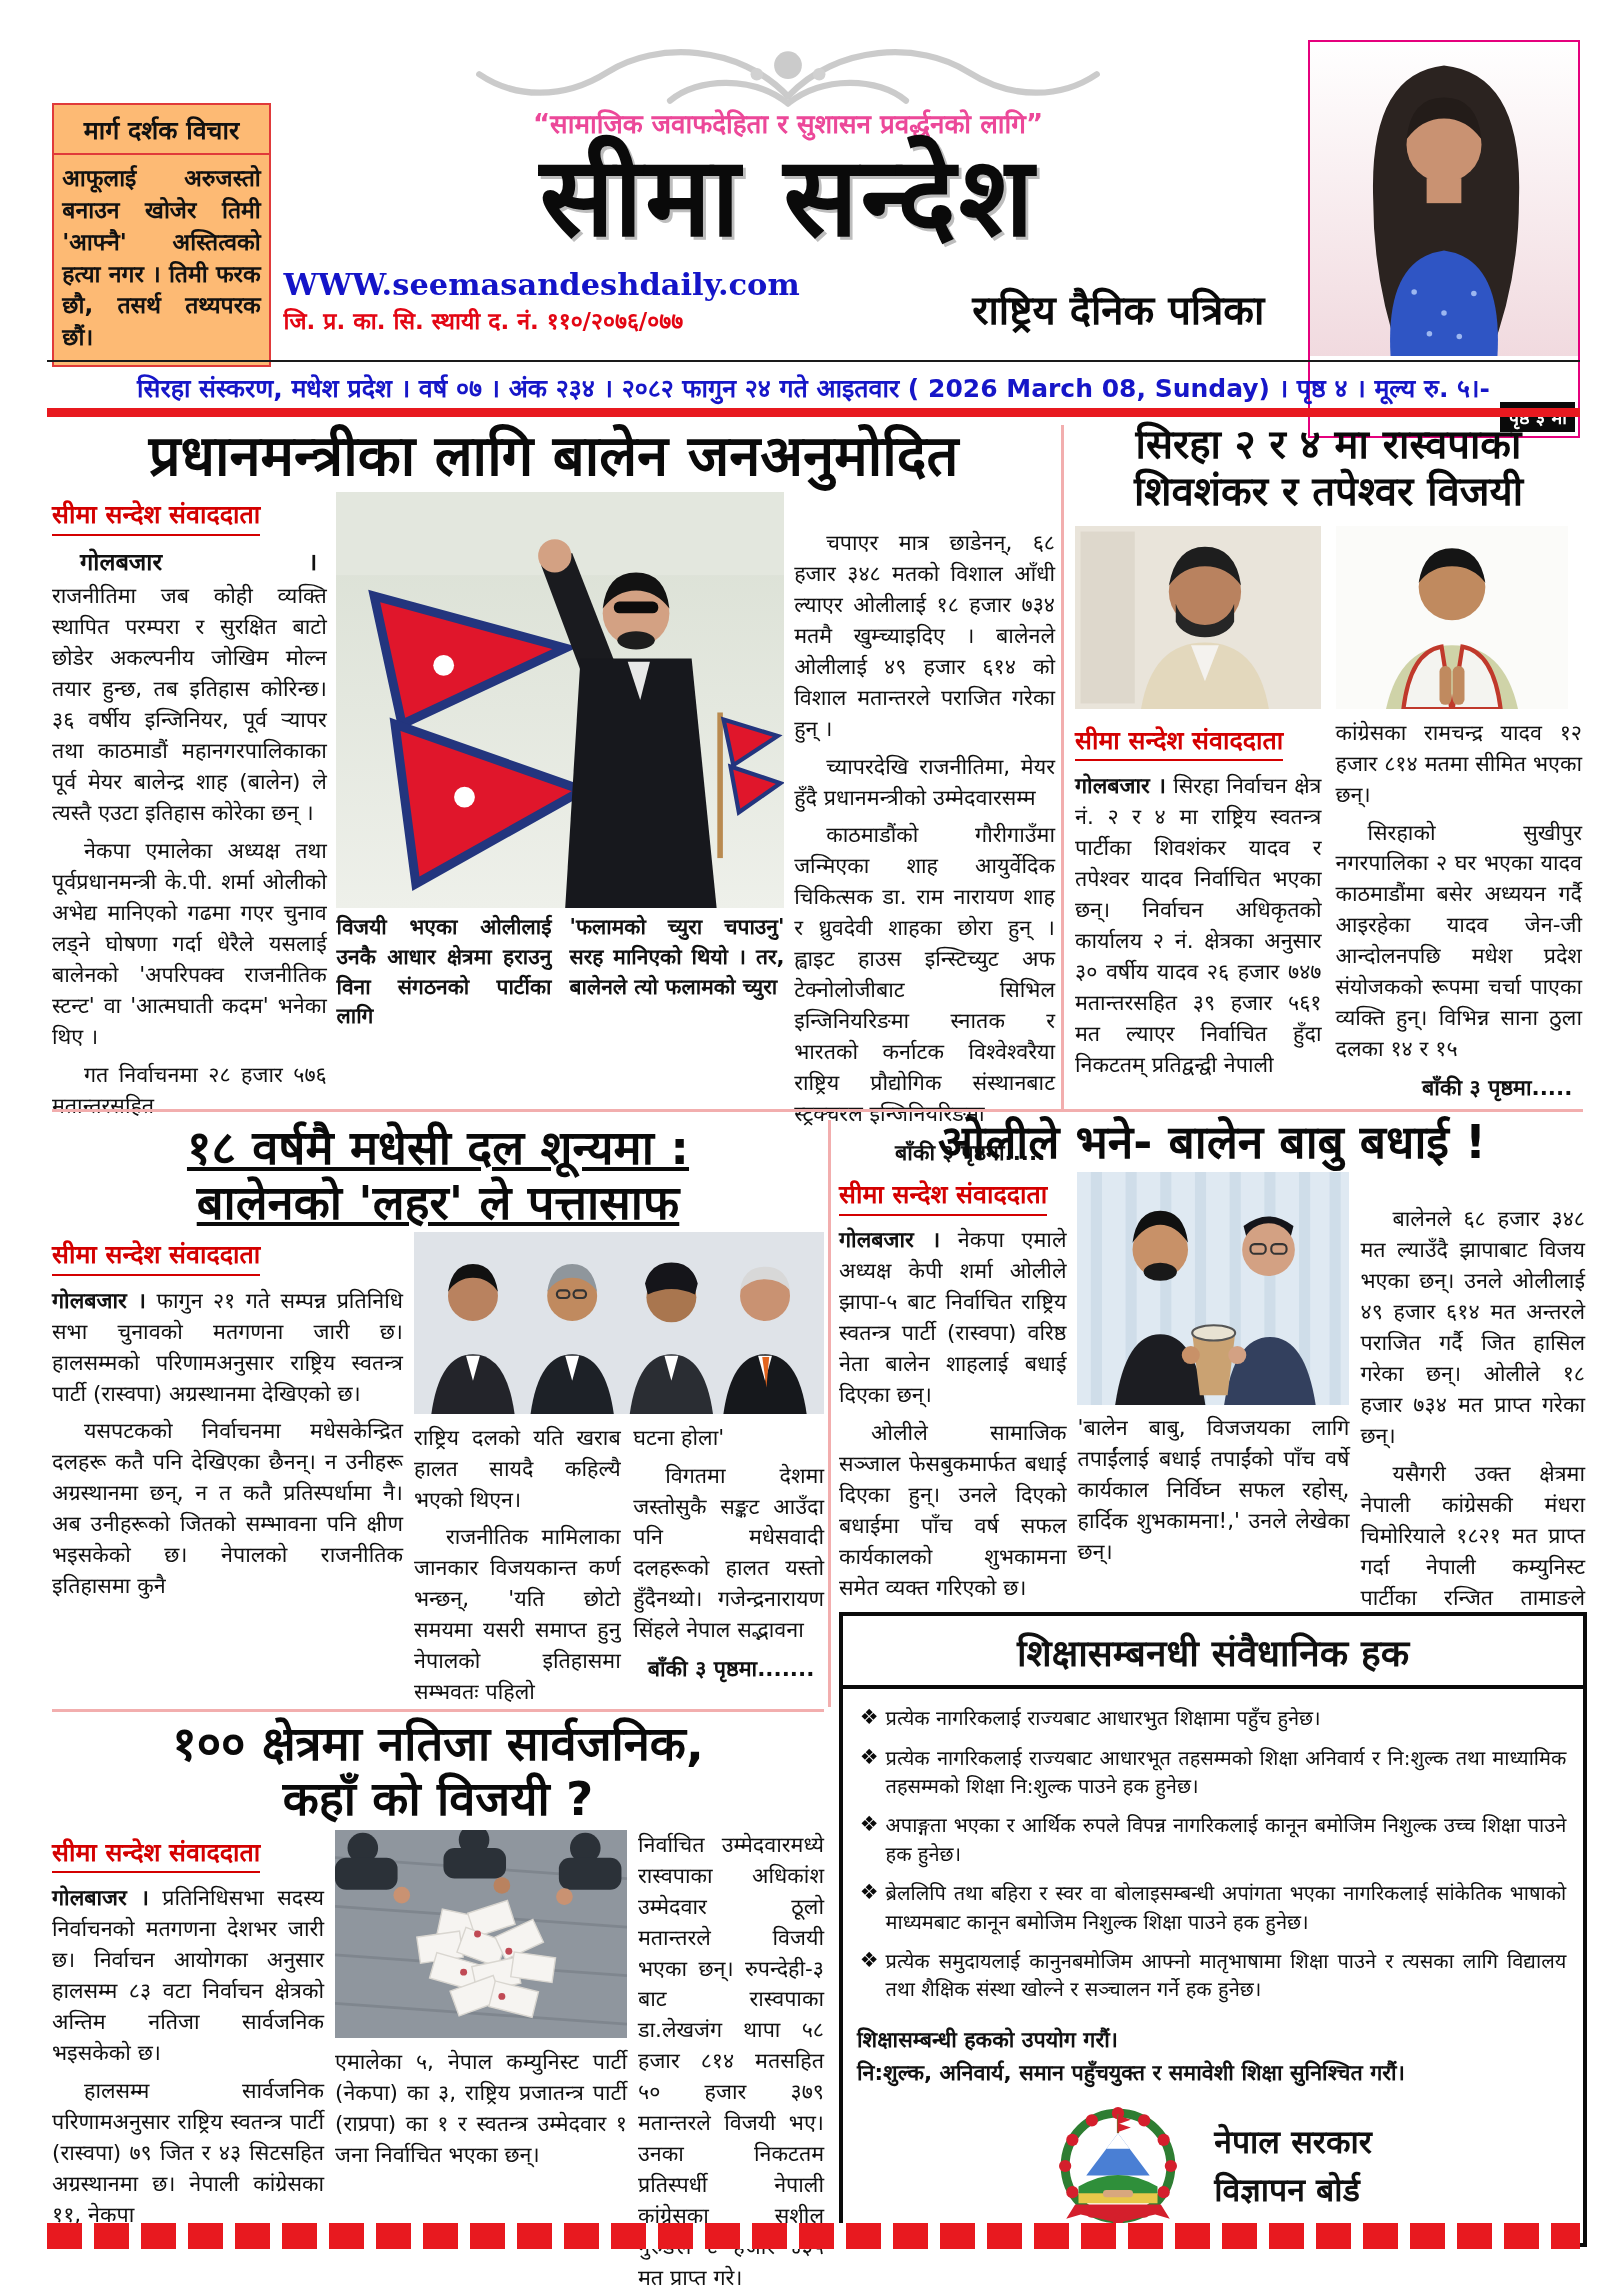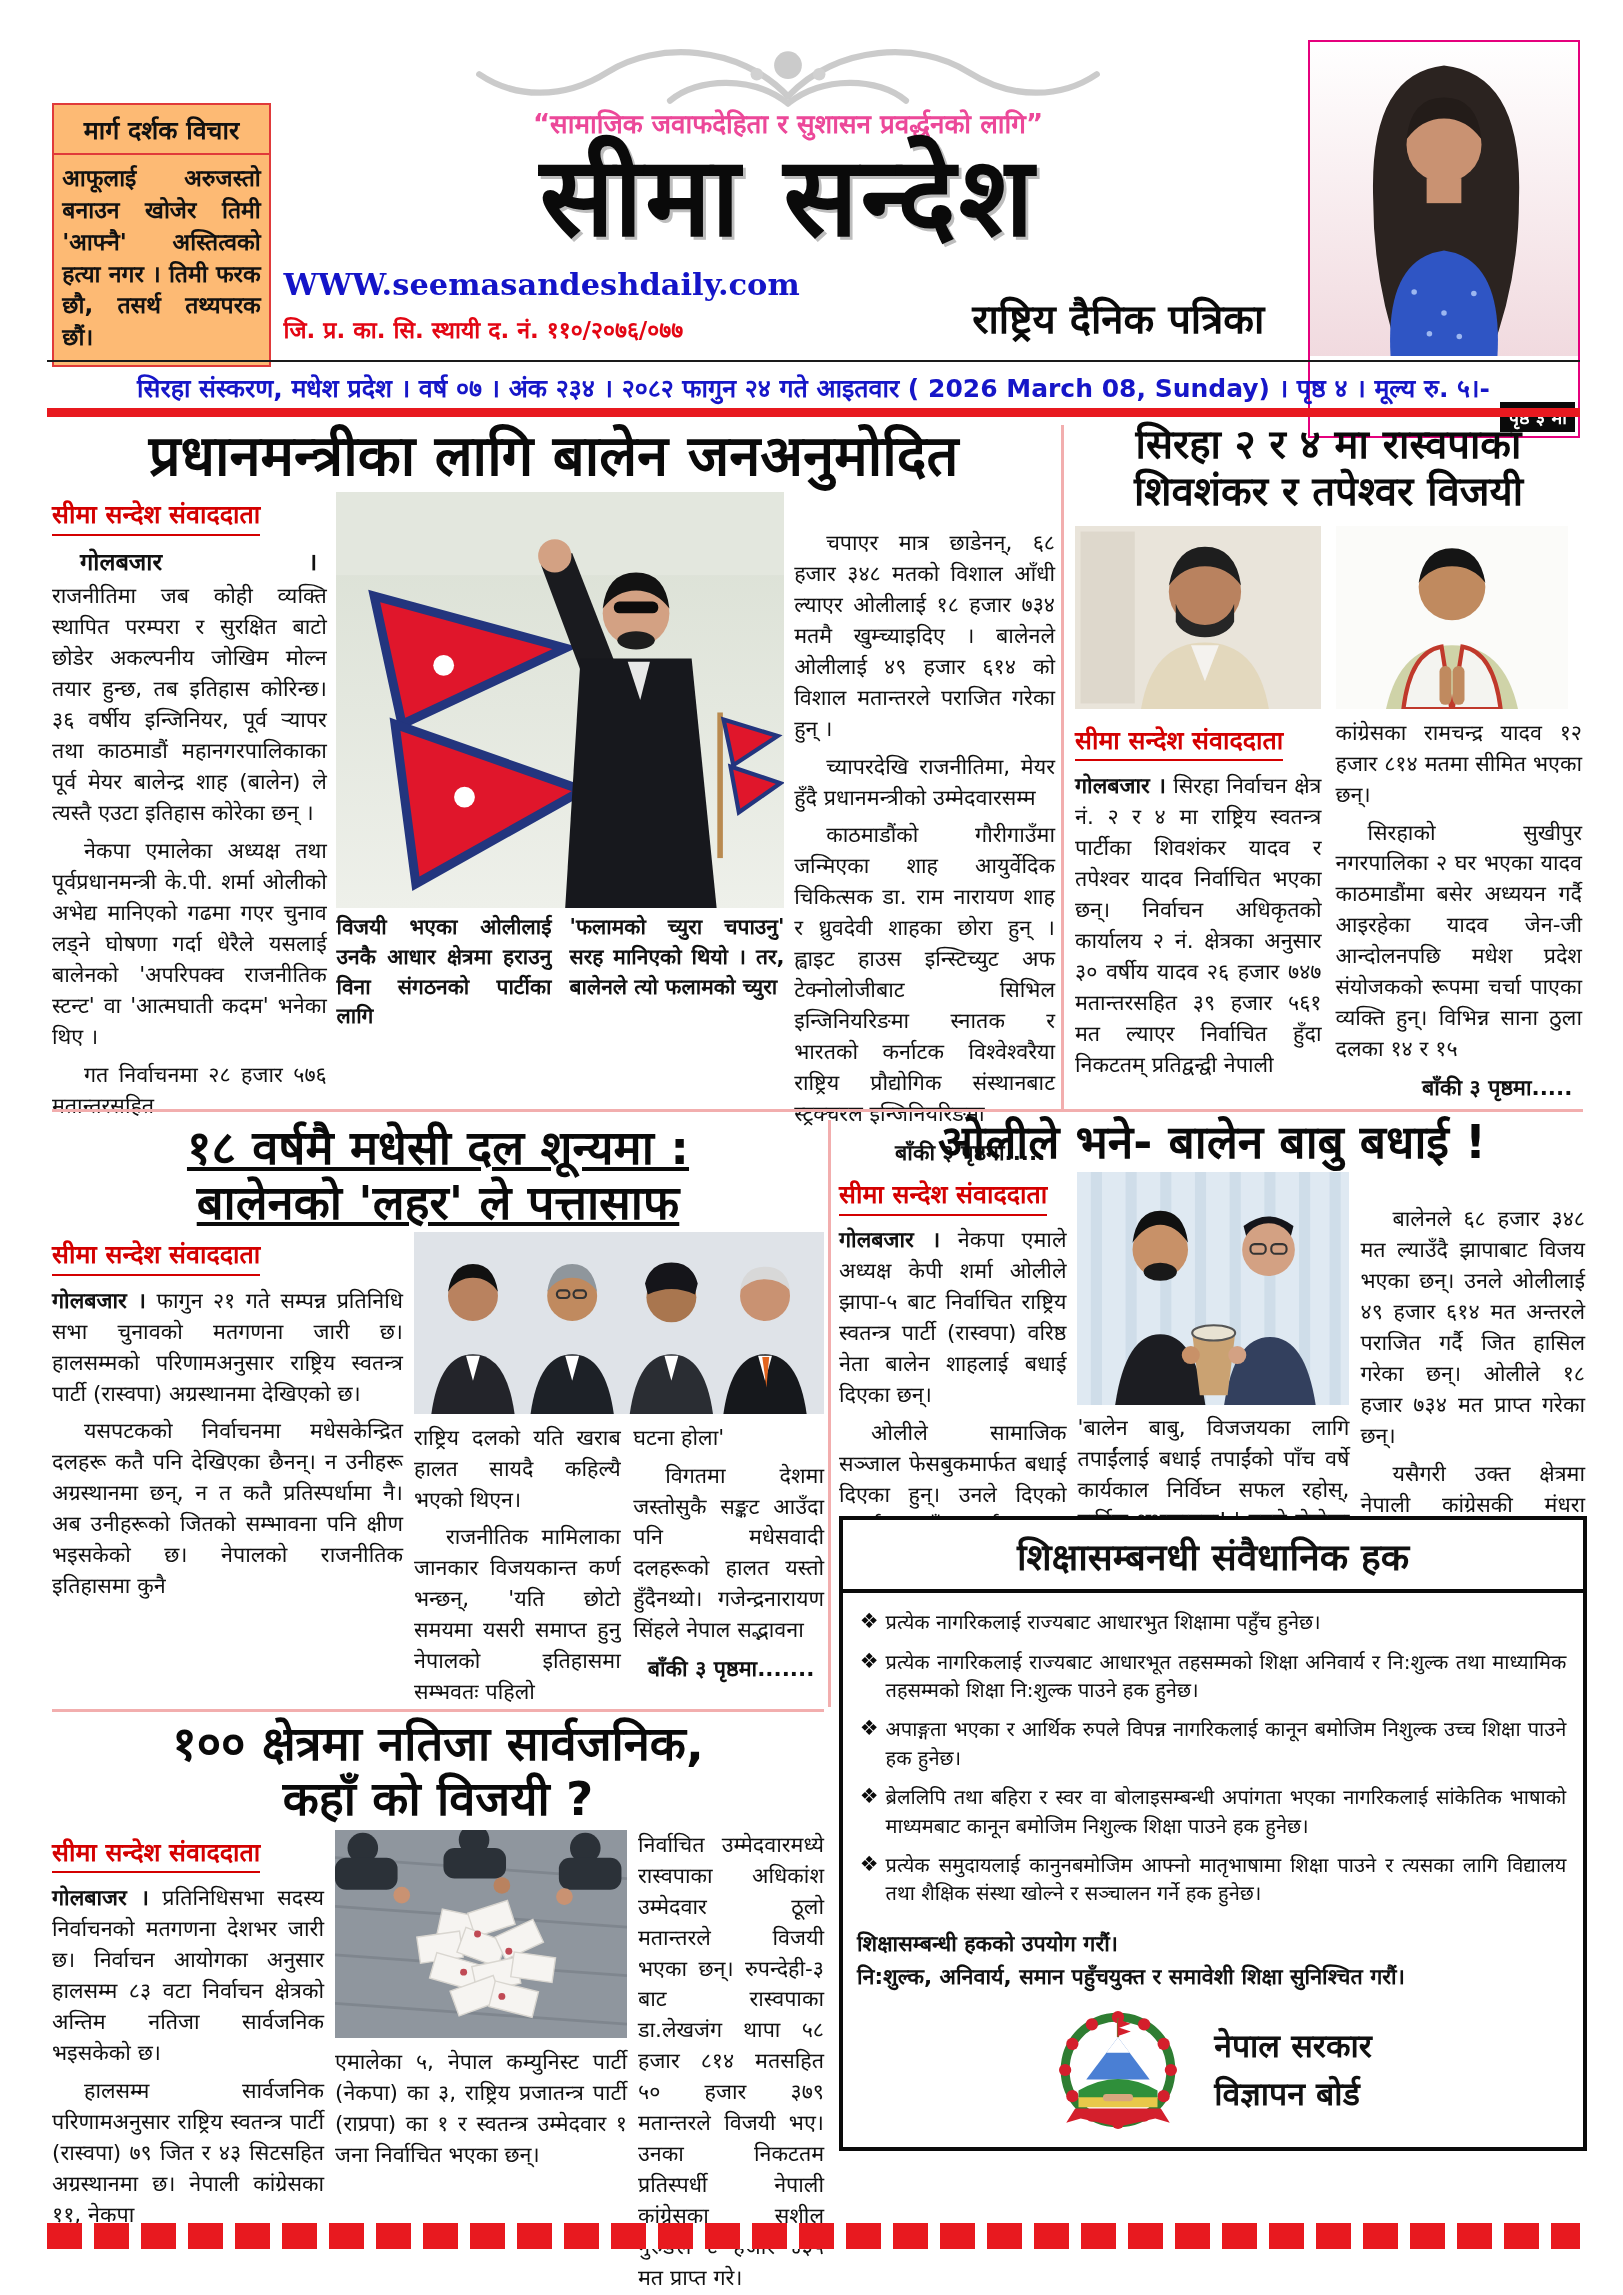--- a/index.html
+++ b/index.html
@@ -11,21 +11,21 @@
   .guide-box { position:absolute; left:52px; top:103px; width:219px; border:2.1px solid #e03a3a; background:#fdba74; }
   .guide-title { border-bottom:2.1px solid #e03a3a; text-align:center; font-weight:700; font-size:25px; padding:7px 2.8px; }
   .guide-text { font-size:23px; font-weight:700; line-height:1.38; padding:8.3px 8.3px 11px; text-align:justify; }
 
   .masthead { position:absolute; left:278px; top:38px; width:1020px; height:319px; }
   .ornament { position:absolute; left:50%; top:-4.2px; transform:translateX(-50%); opacity:.9; }
   .tagline { position:relative; z-index:2; margin-top:67px; text-align:center; color:#ec4899; font-weight:700; font-size:26px; }
   .mast-title { position:relative; z-index:2; text-align:center; font-size:110px; font-weight:900; line-height:1.02; letter-spacing:2.8px; color:#0a0a0a; text-shadow:2.8px 2.8px 0 #bdbdbd; }
   .mast-bottom { display:flex; justify-content:space-between; align-items:flex-end; margin-top:12.5px; padding:0 5.6px; }
   .website { font-family:"DejaVu Serif",serif; color:#1414c8; font-weight:700; font-size:30.5px; }
-  .regno { color:#e30613; font-weight:700; font-size:23px; margin-top:11px; }
+  .regno { color:#e30613; font-weight:700; font-size:23px; margin-top:2px; }
   .mast-sub { font-size:40px; font-weight:900; color:#0a0a0a; padding-right:28px; }
 
   .model-photo-wrap { position:absolute; left:1308px; top:40px; width:272px; height:398px; border:2.1px solid #e5007d; overflow:hidden; }
   .model-badge { position:absolute; right:2.8px; bottom:4.2px; background:#0a0a0a; color:#fff; font-size:18px; font-weight:700; padding:2.8px 8.3px; }
 
   .dateline { position:absolute; left:47px; top:360px; width:1533px; border-top:2.1px solid #1a1a1a; padding:8.3px 4.2px 5.6px; text-align:center; color:#1616c8; font-weight:600; font-size:25px; white-space:nowrap; }
   .red-rule { position:absolute; left:47px; top:408px; width:1533px; height:9px; background:#e8191f; }
 
   
   .headline { font-weight:900; color:#0a0a0a; text-align:center; line-height:1.18; }
@@ -63,21 +63,21 @@
   .a2-sub { display:flex; gap:12.5px; margin-top:8.3px; }
   .a2-sub > div:first-child { width:52%; }
   .a2-sub > div:last-child { width:48%; }
 
   .article3 { position:absolute; left:839px; top:1115px; width:746px; }
   .a3-cols { display:flex; gap:11px; margin-top:2.8px; }
   .a3-c1 { width:233px; }
   .a3-mid { width:272px; }
   .a3-c3 { width:230px; padding-top:32px; }
 
-  .edu-box { position:absolute; left:839px; top:1516px; width:748px; border:4.9px solid #0a0a0a; background:#fff; }
+  .edu-box { position:absolute; left:839px; top:1612px; width:748px; border:4.9px solid #0a0a0a; background:#fff; }
   .edu-title { text-align:center; font-size:37px; font-weight:900; padding:9.7px 4.2px 8.3px; border-bottom:4.2px solid #0a0a0a; }
   .edu-list { padding:15.3px 16.7px 4.2px; }
   .bullet { display:flex; gap:7px; margin-bottom:11px; }
   .bullet .bt { color:#0a0a0a; font-size:21px; line-height:1.3; }
   .bullet .btx { font-size:20px; line-height:1.42; text-align:justify; }
   .edu-close { text-align:left; font-size:21.5px; font-weight:600; line-height:1.55; margin:4.2px 14px 7px; }
   .edu-foot { display:flex; justify-content:center; align-items:center; gap:32px; padding:5.6px 0 12.5px; }
   .gov-lines { font-size:32px; font-weight:900; line-height:1.5; }
 
   .article4 { position:absolute; left:52px; top:1716px; width:772px; }

